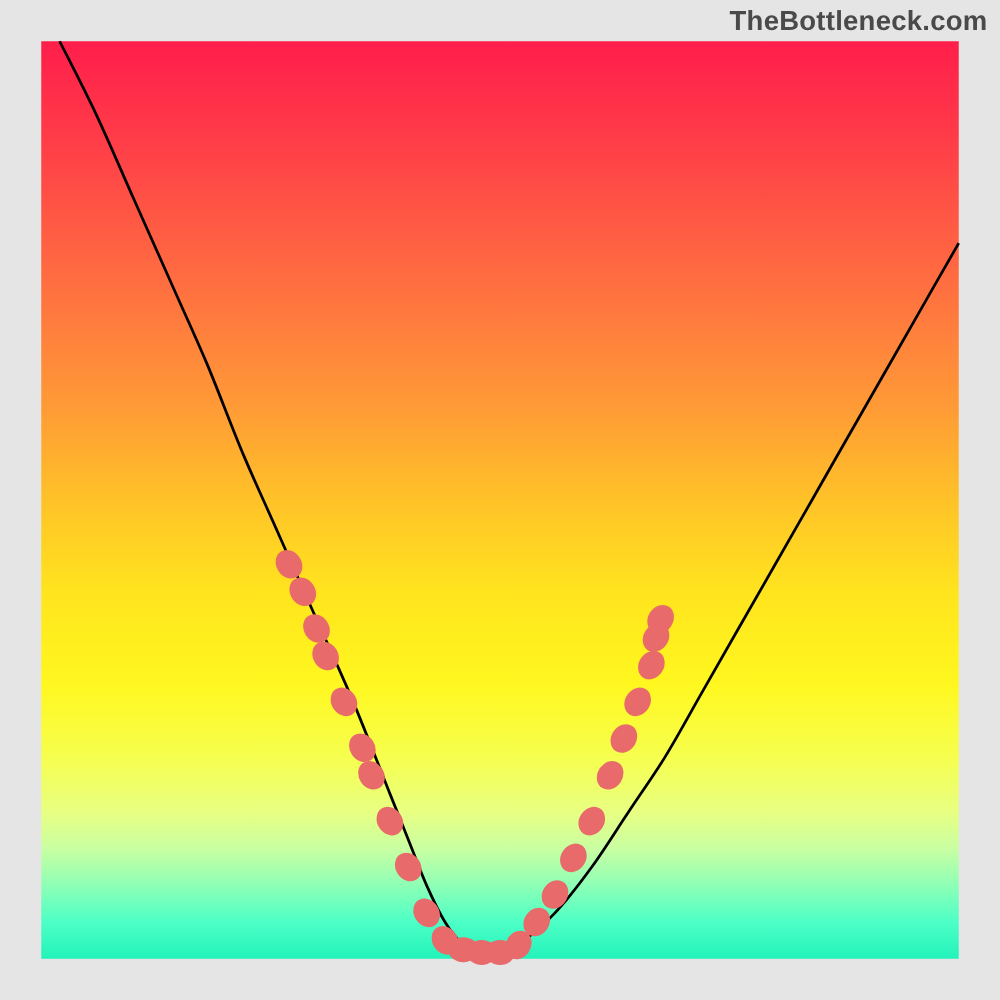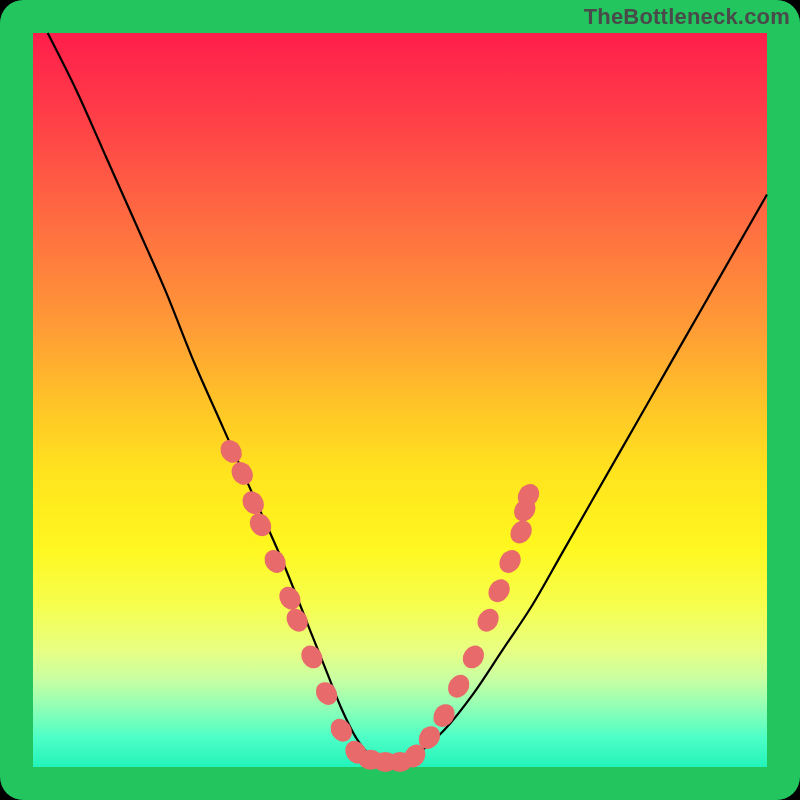--- a/index.html
+++ b/index.html
@@ -8,22 +8,21 @@
     width: 800px;
     height: 800px;
     overflow: hidden;
     background: #000;
     font-family: Arial, Helvetica, sans-serif;
   }
   .frame {
     position: relative;
     width: 800px;
     height: 800px;
-    background: #22c55e;
-    border-radius: 23px;
+    background: #e5e5e5;
   }
   .watermark {
     position: absolute;
     top: 4px;
     right: 10px;
     font-size: 22px;
     font-weight: 600;
     color: #4a4a4a;
     letter-spacing: 0.2px;
     z-index: 10;

